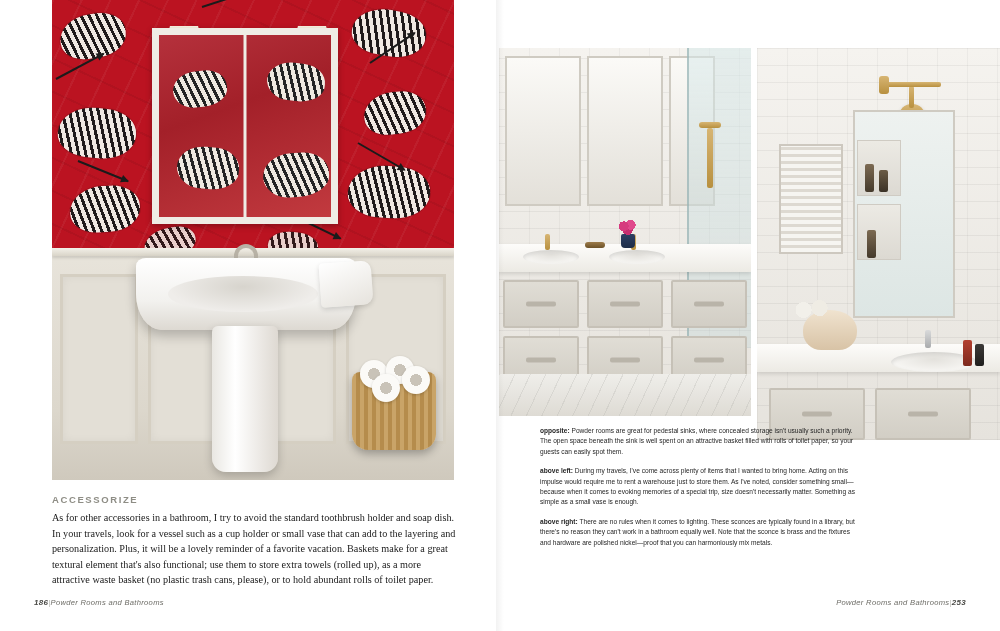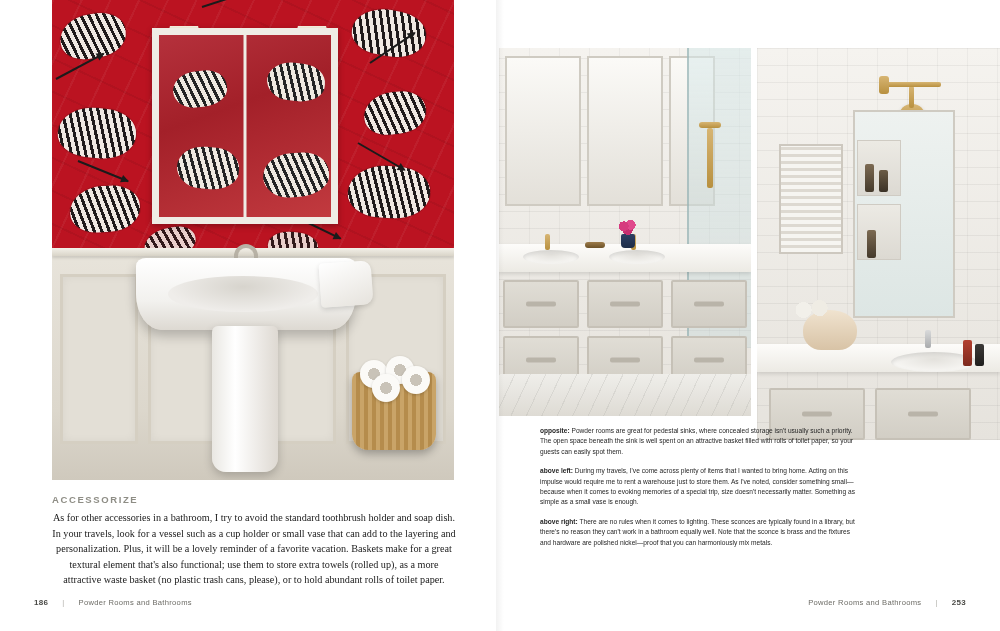--- a/index.html
+++ b/index.html
@@ -6,21 +6,21 @@
   html, body { margin: 0; padding: 0; }
   body {
     width: 1000px;
     height: 631px;
     background: #ffffff;
     font-family: "Liberation Sans", sans-serif;
     overflow: hidden;
     position: relative;
   }
   .spread { position: absolute; inset: 0; display: flex; }
-  .page { position: relative; height: 631px; background: #ffffff; text-align: center; }
+  .page { position: relative; height: 631px; background: #ffffff; }
   .page-left { width: 500px; }
   .page-right { width: 500px; }
   .gutter-shadow {
     position: absolute;
     left: 496px; top: 0; width: 8px; height: 631px;
     background: linear-gradient(to right, rgba(0,0,0,0.05), rgba(0,0,0,0.0));
     pointer-events: none;
   }
 
   
@@ -169,21 +169,22 @@
     font-family: Liberation Serif, serif;
   }
   .footer {
     position: absolute;
     bottom: 24px;
     font-size: 7.6px;
     color: #6d6c66;
     letter-spacing: 0.3px;
     display: flex;
     align-items: center;
-    gap: 14px;
+    gap: 0;
+    font-style: italic;
   }
   .footer-left { left: 34px; }
   .footer-right { right: 34px; }
   .folio { font-weight: 700; color: #4a4a46; font-size: 8px; }
   .rule { color: #b3b2ac; }
 
   
   .photo-top-left {
     position: absolute;
     left: 499px; top: 48px; width: 252px; height: 368px;

